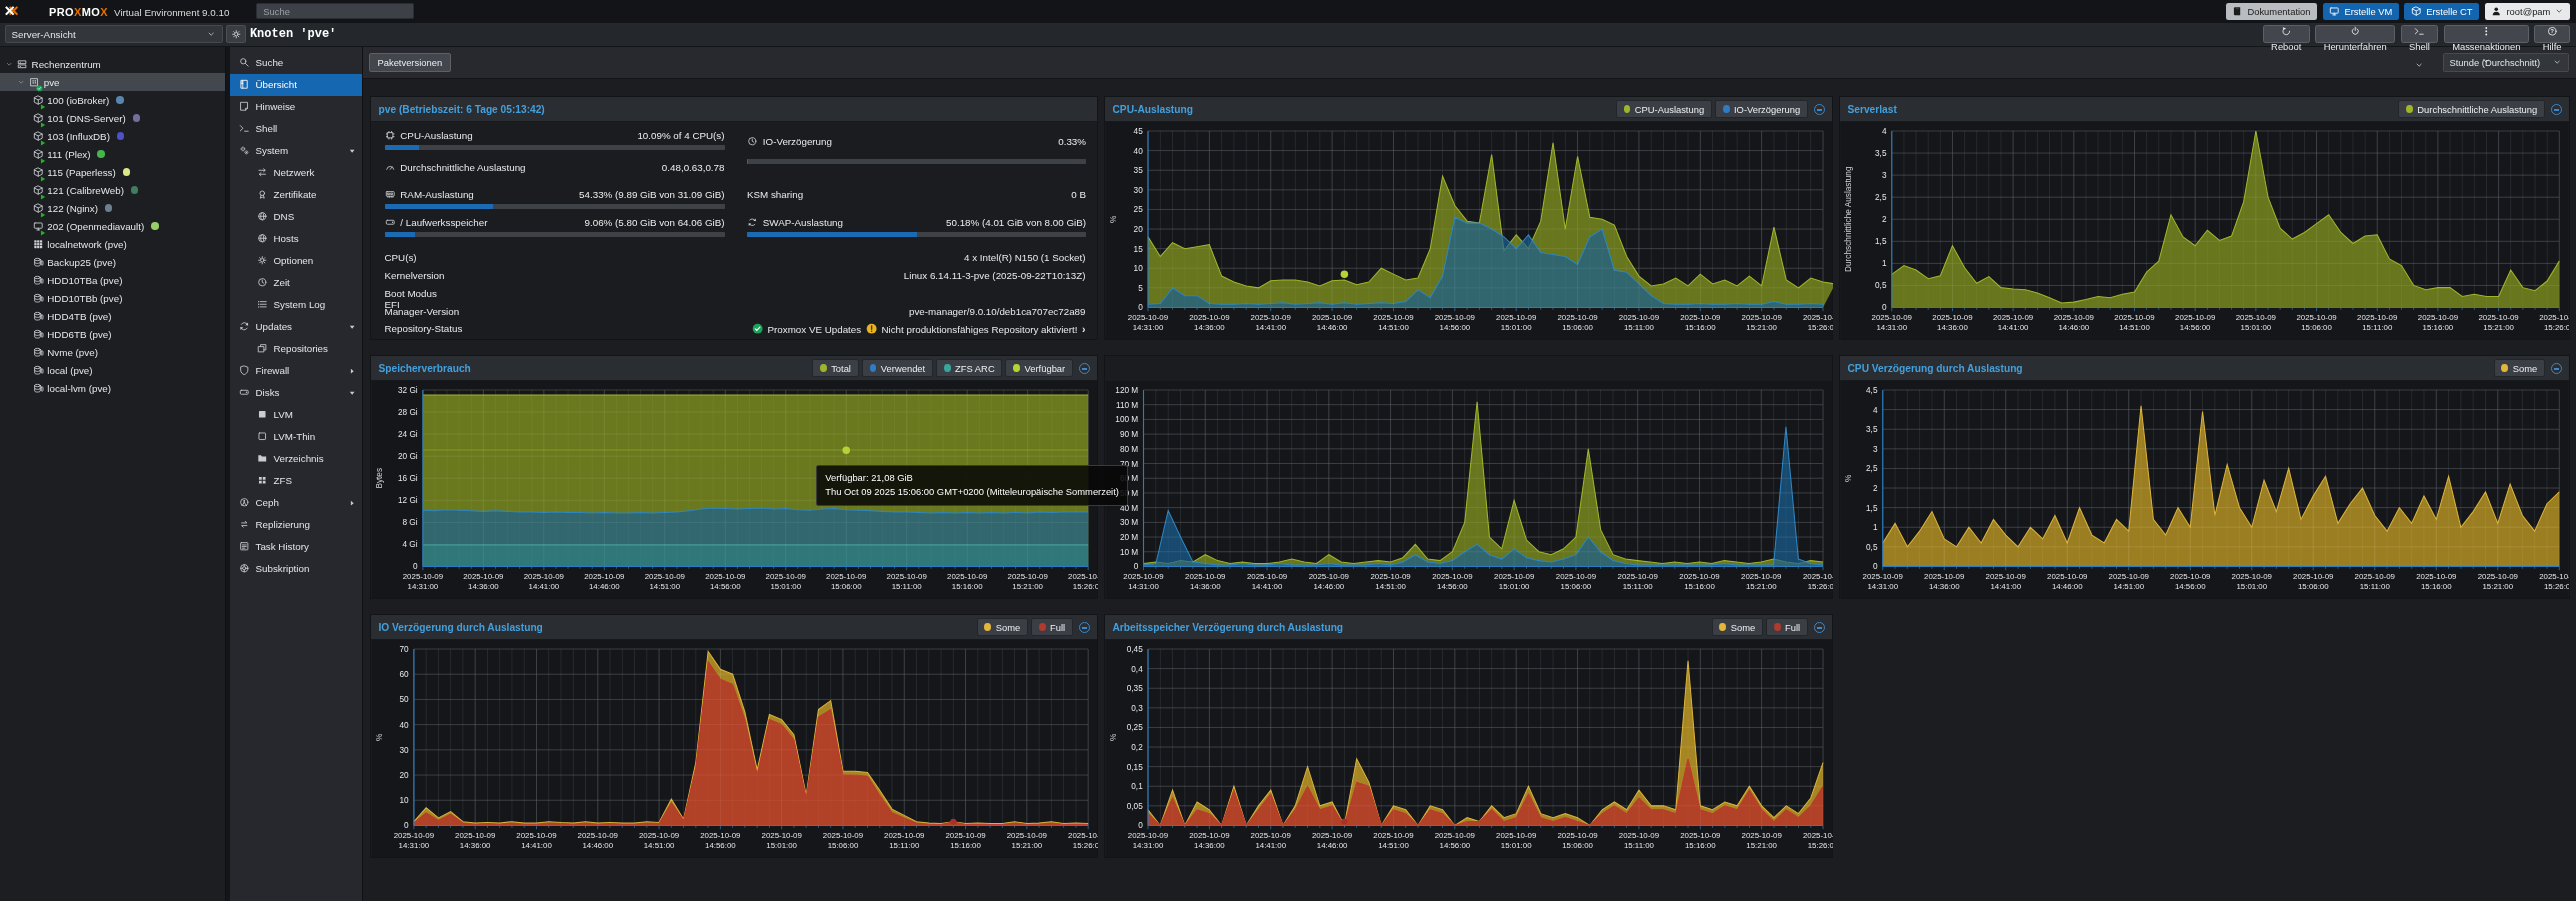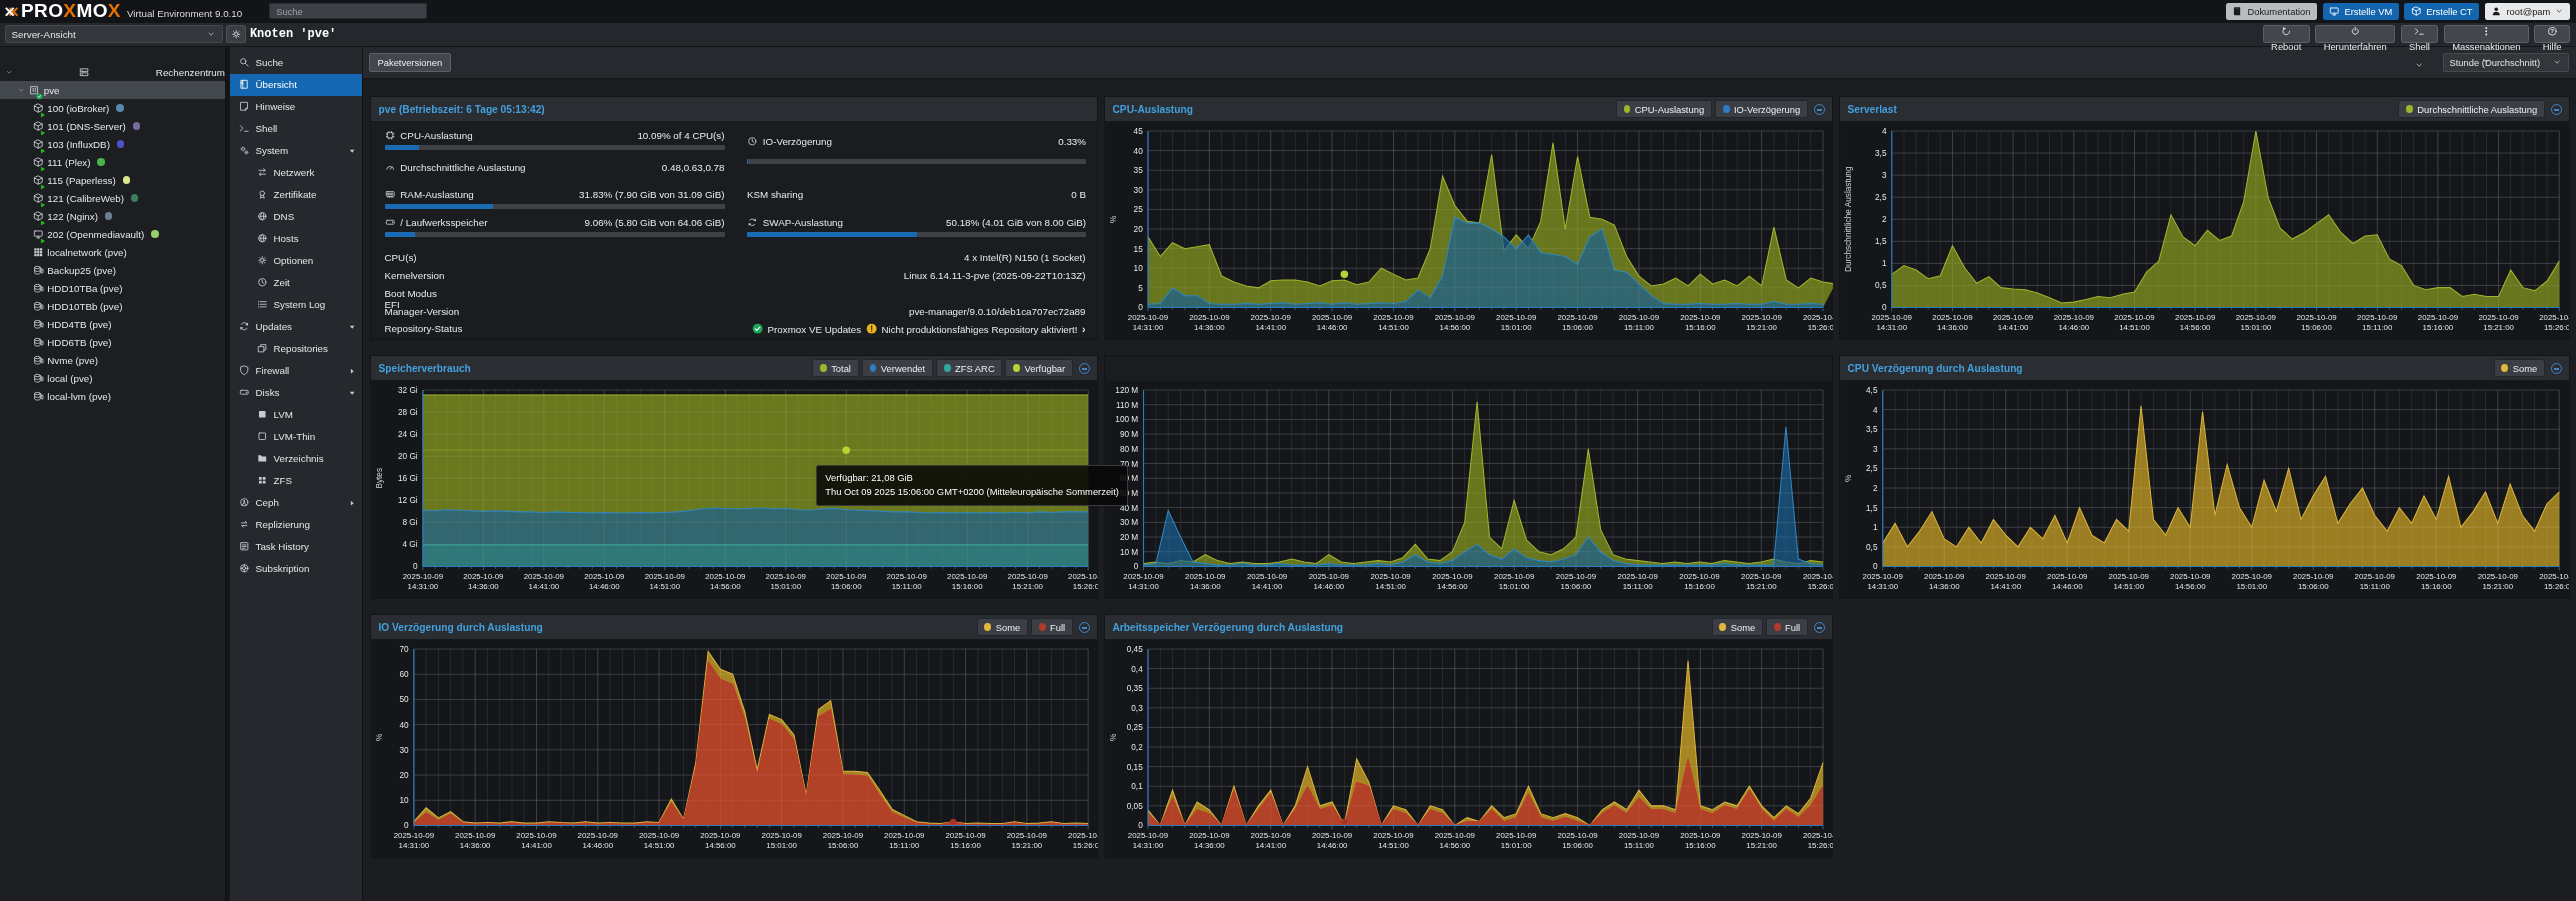--- a/index.html
+++ b/index.html
@@ -15,21 +15,21 @@
   .ic{display:inline-flex; align-items:center; justify-content:center; vertical-align:middle;}
   .ic svg{width:10.5px;height:10.5px; display:block;}
   .ic.sm svg{width:8.3px;height:8.3px;}
   .s{fill:none;stroke:currentColor;stroke-width:1.3;stroke-linecap:round;stroke-linejoin:round;}
   .f{fill:currentColor;}
   
   #topbar{left:0;top:0;width:2576px;height:22.6px;background:var(--topbar);display:flex;align-items:center;z-index:5;}
   .logo{display:flex;align-items:baseline;margin-left:7.5px;}
   .logomark{font-weight:bold;font-size:14.3px;color:#e57000;margin-right:1.5px;position:relative;}
   .logomark .w{position:absolute;left:-3.8px;top:0;color:#fff;}
-  .brand{font-weight:bold;font-size:19px;color:#fff;letter-spacing:0.4px;}
+  .brand{font-weight:bold;font-size:11px;color:#fff;letter-spacing:0.4px;margin-left:28px;}
   .brand .ox{color:#e57000;}
   .envver{color:#ddd;font-size:9.8px;margin-left:6px;}
   #topsearch{margin-left:27px;width:158px;height:16px;background:#3d4147;border:0.8px solid #2a2d31;border-radius:1.5px;color:#e8eaec;padding:0 6px;font-size:9.4px;}
   #topsearch::placeholder{color:#9aa0a7;}
   .tb-right{margin-left:auto;display:flex;align-items:center;gap:5.3px;margin-right:6px;}
   .tbtn{height:16.6px;display:inline-flex;align-items:center;gap:4.5px;border-radius:2.3px;padding:0 6.8px;font-size:9.4px;cursor:pointer;}
   .tbtn.gray{background:#b9bcc0;color:#1b1b1b;}
   .tbtn.blue{background:#1465b0;color:#fff;}
   .tbtn.light{background:#e8e9ea;color:#1b1b1b;}
   
@@ -218,21 +218,21 @@
             <circle class="s" cx="8" cy="8" r="5.8"></circle>
             <text x="8" y="11" text-anchor="middle" font-size="8.5" font-weight="bold" fill="currentColor">?</text>
           </svg>
         </span>
         <span>Hilfe</span>
       </span>
   </div>
 </div>
 
 <div id="treepanel" class="abs">
-    <div class="trow" style="padding-left:4.5px;margin-top:16px;justify-content:space-between;">
+    <div class="trow" style="padding-left:4.5px;margin-top:8px;">
       <span class="twist">
         <span class="ic sm">
           <svg viewBox="0 0 16 16">
             <path class="s" d="M4.5 6.5L8 10l3.5-3.5"></path>
           </svg>
         </span>
       </span>
       <span class="ic " style="color:#cfd3d8">
         <svg viewBox="0 0 16 16">
           <rect class="s" x="2.5" y="2.8" width="11" height="4.2"></rect>
@@ -832,21 +832,21 @@
   <div class="srow" style="left:13.5px;top:92px;width:340px;">
     <span class="slab">
         <span class="ic ">
           <svg viewBox="0 0 16 16">
             <rect class="s" x="2" y="4" width="12" height="7" rx="1"></rect>
             <path class="s" d="M4.5 11v1.8M7 11v1.8M9.5 11v1.8M12 11v1.8M4.5 6.3h2.2v2.2H4.5zM9.2 6.3h2.2v2.2H9.2z"></path>
           </svg>
         </span>
         <span>RAM-Auslastung</span>
       </span>
-      <span>31.83% (7.90 GiB von 31.09 GiB)</span>
+      <span>54.33% (9.89 GiB von 31.09 GiB)</span>
   </div>
   <div class="sbar" style="left:13.5px;top:107px;width:340px;">
       <div class="fill" style="width: 31.83%;"></div>
     </div>
   <div class="srow" style="left:376px;top:92px;width:339px;">
     <span class="slab">
         <span>KSM sharing</span>
       </span>
       <span>0 B</span>
   </div>

